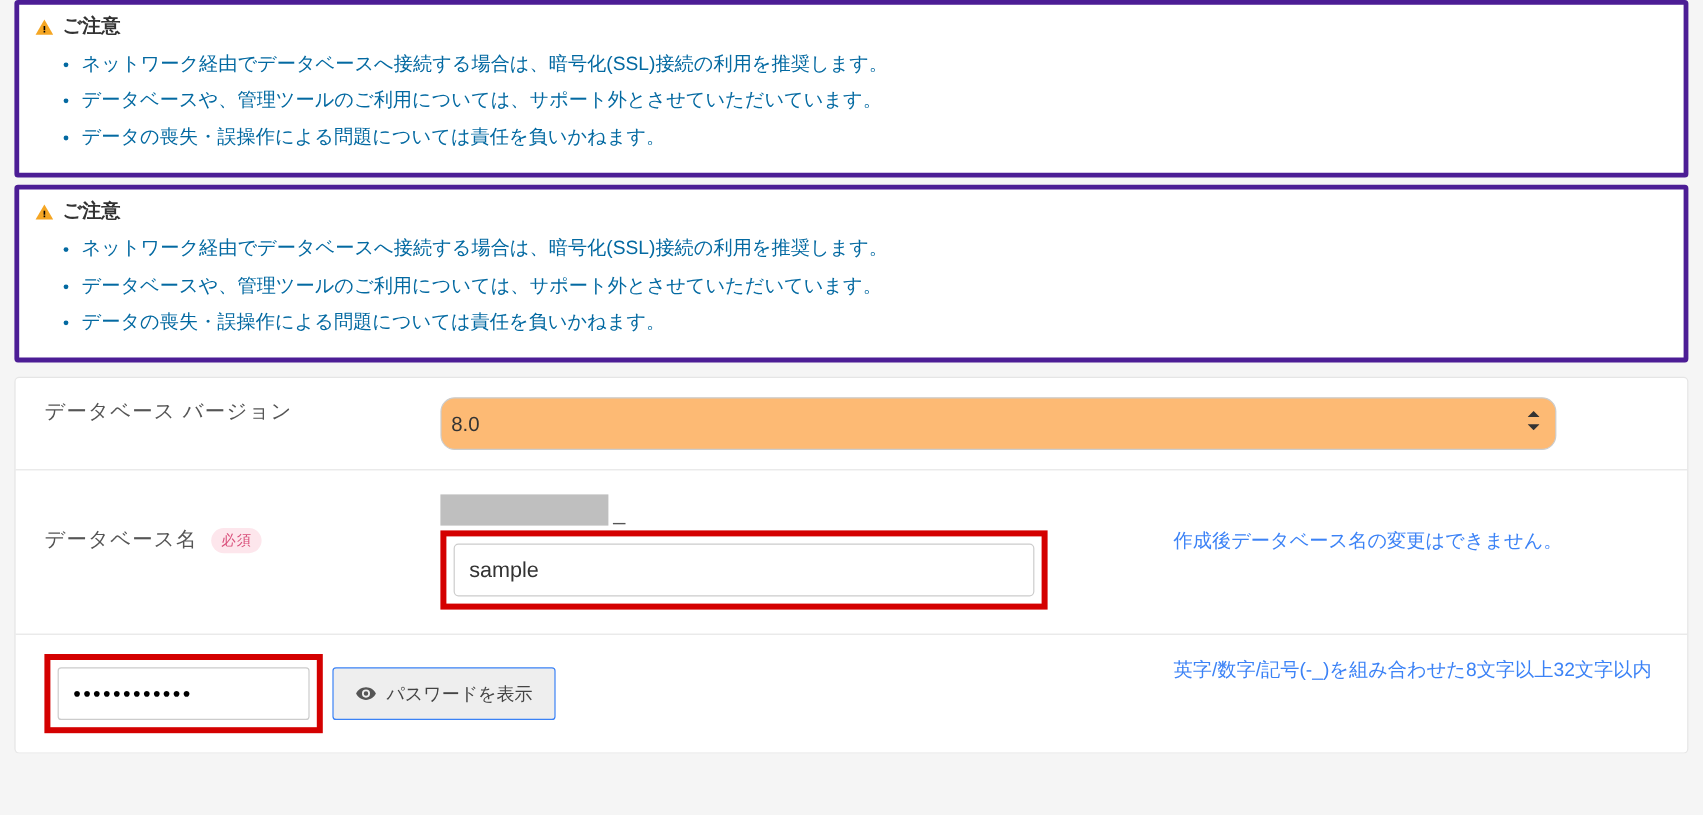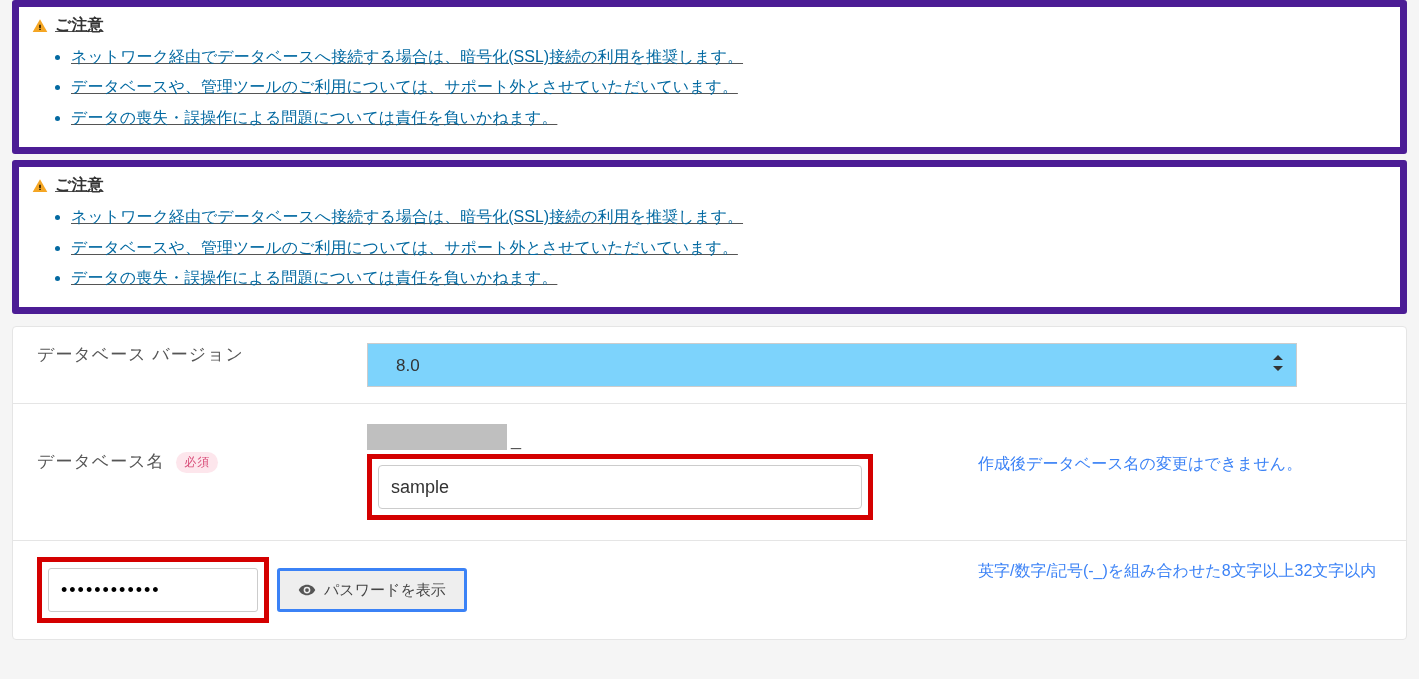--- a/index.html
+++ b/index.html
@@ -5,26 +5,25 @@
     * { box-sizing: border-box; margin: 0; padding: 0; }
     body {
       font-family: "Hiragino Kaku Gothic Pro", "Meiryo", sans-serif;
       background: #f5f5f5;
       color: #555;
       font-size: 16px;
       padding: 0;
       width: 1419px;
     }
     .notice-block {
-      border: 7px solid #4c1d95;
+      border: 4px solid #4c1d95;
       background: #fff;
       margin: 0 12px 6px 12px;
       padding: 8px 13px 14px 12px;
       border-radius: 3px;
-      text-decoration: underline;
     }
     .notice-header {
       display: flex;
       align-items: center;
       font-weight: bold;
       color: #333;
       margin-bottom: 6px;
     }
     .warn-icon {
       display: inline-flex;
@@ -82,25 +81,25 @@
       font-size: 12px;
       padding: 2px 8px;
       border-radius: 12px;
       margin-left: 6px;
       vertical-align: middle;
     }
     select.version-select {
       width: 930px;
       height: 44px;
       border: 1px solid #ccc;
-      border-radius: 0;
-      padding: 0 28px;
+      border-radius: 12px;
+      padding: 0 8px;
       font-size: 17px;
       color: #333;
-      background: #7dd3fc;
+      background: #fdba74;
       appearance: none;
       -webkit-appearance: none;
     }
     .select-wrap {
       position: relative;
       display: inline-block;
     }
     .select-caret {
       position: absolute;
       right: 14px;
@@ -147,21 +146,21 @@
       width: 210px;
       height: 44px;
       border: 1px solid #ccc;
       border-radius: 3px;
       padding: 0 12px;
       font-size: 18px;
       letter-spacing: 2px;
     }
     .show-pw-btn {
       height: 44px;
-      border: 3px solid #3b82f6;
+      border: 1px solid #3b82f6;
       background: #eee;
       padding: 0 18px;
       font-size: 15px;
       color: #444;
       display: inline-flex;
       align-items: center;
       gap: 8px;
       margin-left: 8px;
       border-radius: 3px;
       cursor: pointer;

